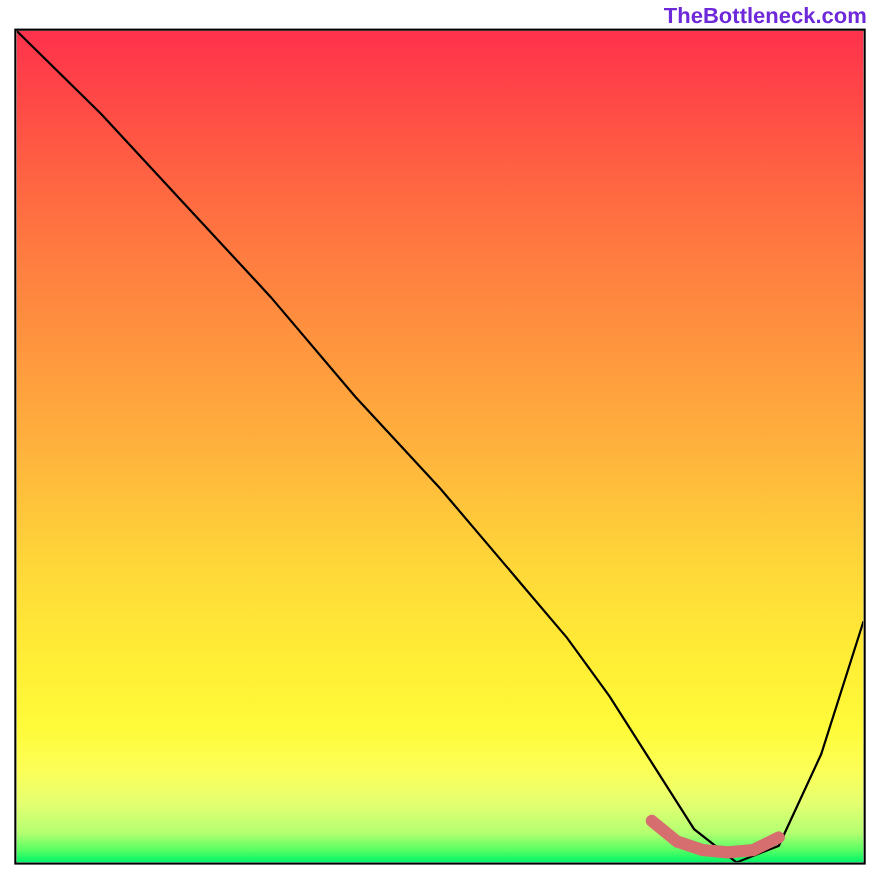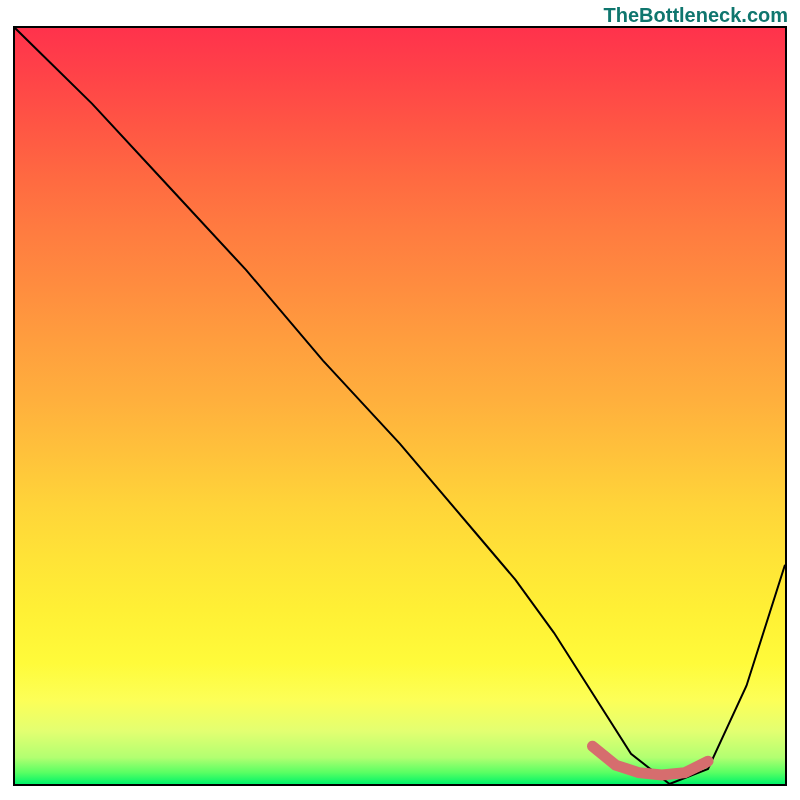--- a/index.html
+++ b/index.html
@@ -8,21 +8,21 @@
     width: 800px;
     height: 800px;
     background: #ffffff;
     position: relative;
     font-family: Arial, sans-serif;
   }
   .watermark {
     position: absolute;
     top: 4px;
     right: 12px;
-    color: #0f766e;
+    color: #6d28d9;
     font-size: 20px;
     font-weight: bold;
     z-index: 10;
   }
   .chart-container {
     position: absolute;
     top: 26px;
     left: 13px;
     width: 774px;
     height: 760px;

